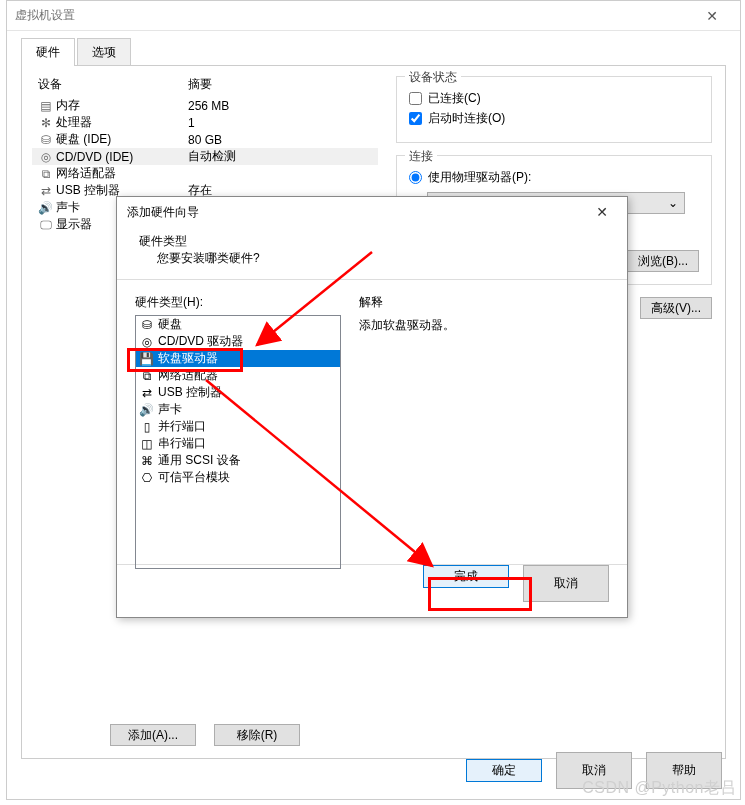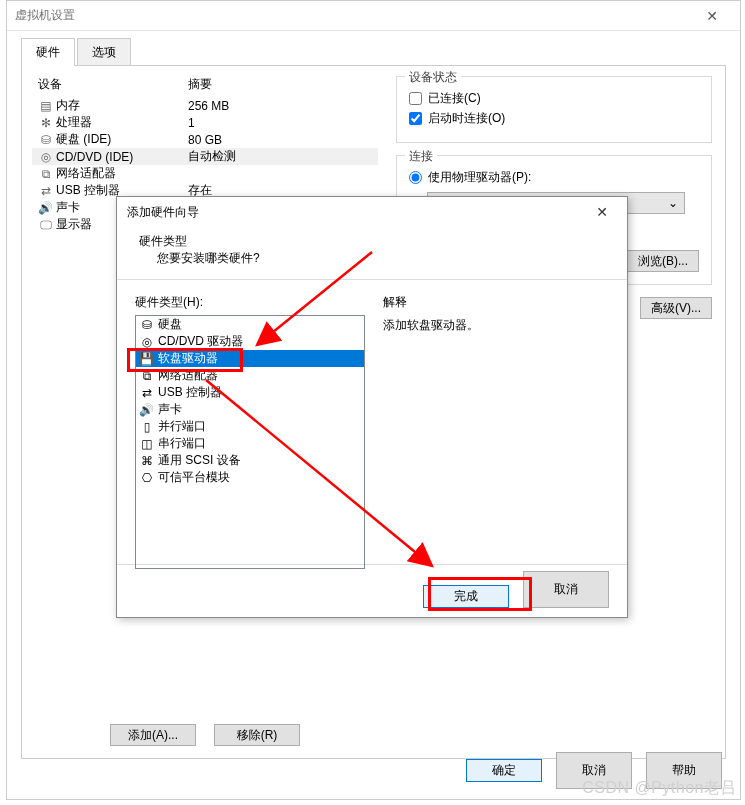--- a/index.html
+++ b/index.html
@@ -47,30 +47,30 @@
     
     .wizard { position: absolute; left: 116px; top: 196px; width: 512px; height: 422px; background: #fff; border: 1px solid #888; box-shadow: 2px 2px 8px rgba(0,0,0,0.25); z-index: 10; }
     .wiz-titlebar { height: 30px; display: flex; align-items: center; padding: 0 10px; }
     .wiz-titlebar .title { flex: 1; font-size: 12px; }
     .wiz-titlebar .close { width: 30px; text-align: center; cursor: pointer; font-size: 14px; color: #333; }
     .wiz-header { background: #fff; padding: 6px 22px 12px 22px; }
     .wiz-header .h1 { font-weight: normal; font-size: 12px; }
     .wiz-header .sub { padding-left: 18px; color: #000; }
     .wiz-sep { border-top: 1px solid #ddd; }
     .wiz-body { display: flex; padding: 14px 18px 0 18px; gap: 18px; height: 284px; }
-    .wiz-left { width: 230px; }
+    .wiz-left { width: 206px; }
     .wiz-left-label { margin-bottom: 4px; }
     .wiz-list { border: 1px solid #828790; height: 254px; overflow: hidden; }
     .wiz-item { display: flex; align-items: center; height: 17px; padding: 0 4px; gap: 4px; cursor: pointer; }
     .wiz-item.selected { background: #0078d7; color: #fff; }
     .wiz-item .icon { width: 14px; display: inline-flex; justify-content: center; }
     .wiz-right { flex: 1; }
     .wiz-right-label { margin-bottom: 6px; }
     .wiz-right-text { color: #000; }
-    .wiz-footer { border-top: 1px solid #ddd; height: 44px; display: flex; align-items: flex-end; justify-content: flex-end; gap: 14px; padding-right: 18px; }
+    .wiz-footer { border-top: 1px solid #ddd; height: 44px; display: flex; align-items: flex-start; justify-content: flex-end; gap: 14px; padding-right: 18px; }
 
     
     .red-box { position: absolute; border: 3px solid #ff0000; z-index: 20; pointer-events: none; }
     svg.arrows { position: absolute; left: 0; top: 0; z-index: 21; pointer-events: none; }
 
     .watermark { position: absolute; right: 8px; bottom: 6px; color: #d0d0d0; font-size: 16px; z-index: 30; letter-spacing: 0.5px; }
   </style>
 </head>
 <body>
 

